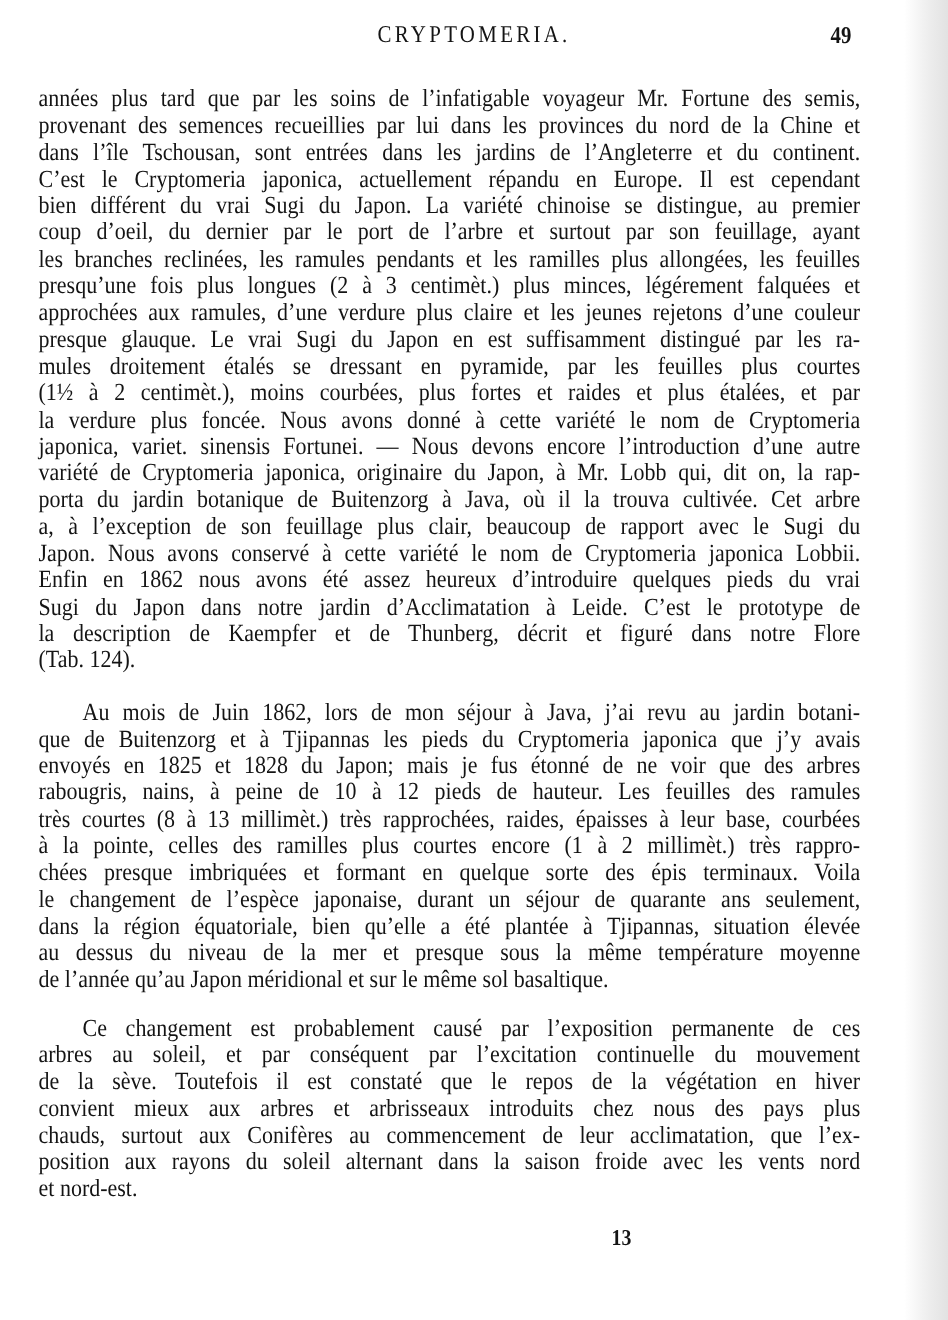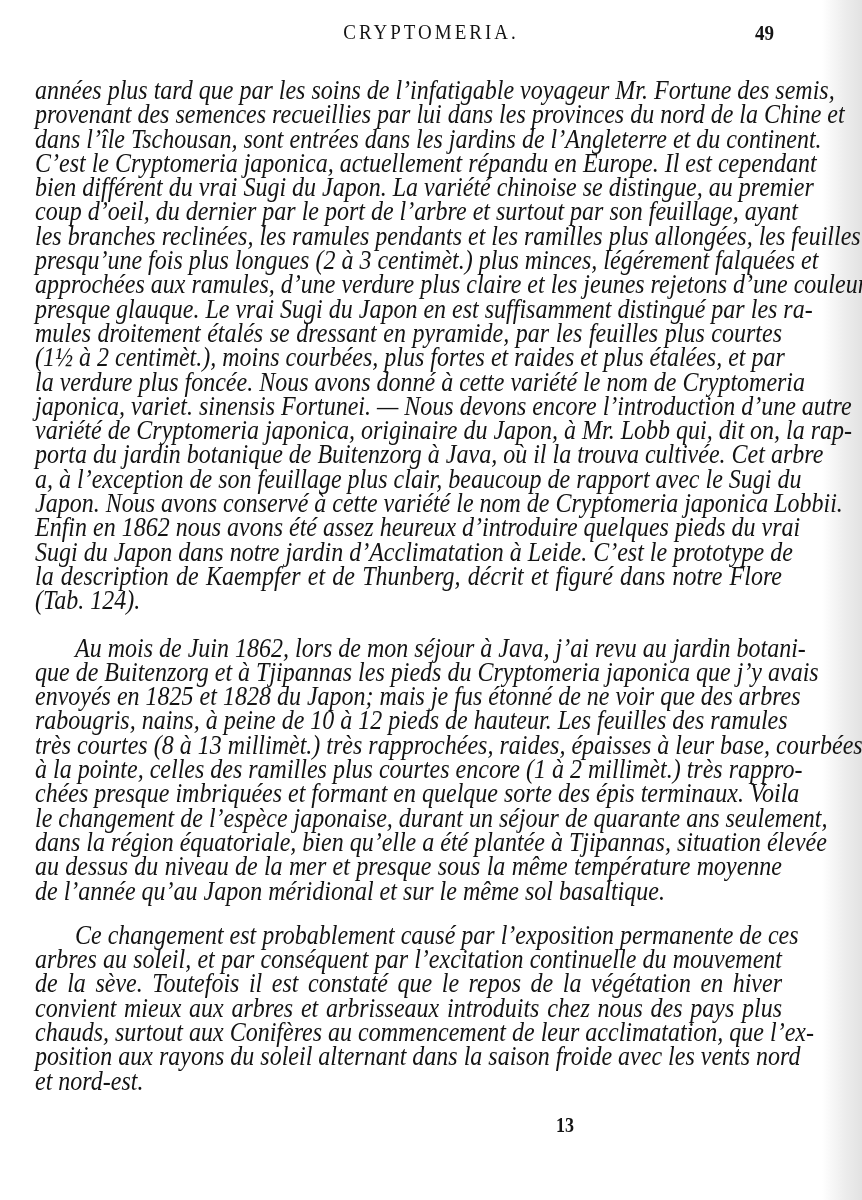--- a/index.html
+++ b/index.html
@@ -21,23 +21,22 @@
       position: absolute; left: 0; width: 862px; text-align: center;
       top: 0; font-size: 19px; letter-spacing: 3px; font-weight: normal;
       font-family: "Liberation Serif", serif; transform: scaleY(1.15);
     }
     .page-number {
       position: absolute; left: 755px; top: 1px; font-size: 19px; font-weight: bold;
       transform: scaleY(1.15);
     }
     .text-block {
       position: absolute; left: 35px; top: 78px; width: 747px;
-      font-size: 24px; line-height: 24.3px; text-align: justify;
+      font-size: 20px; line-height: 24.3px; text-align: justify;
       font-family: "Liberation Serif", serif;
-      font-style: italic;
     }
     .para { margin: 0; text-align: justify; text-align-last: left; }
     .para .line {
       display: block; text-align: justify; text-align-last: justify;
       white-space: nowrap; height: 24.3px; transform: scaleY(1.12); transform-origin: center;
     }
     .para .line.last { text-align-last: left; }
     .para.indent .line:first-child { padding-left: 40px; }
     .p-gap1 { height: 23px; }
     .p-gap2 { height: 20px; }

